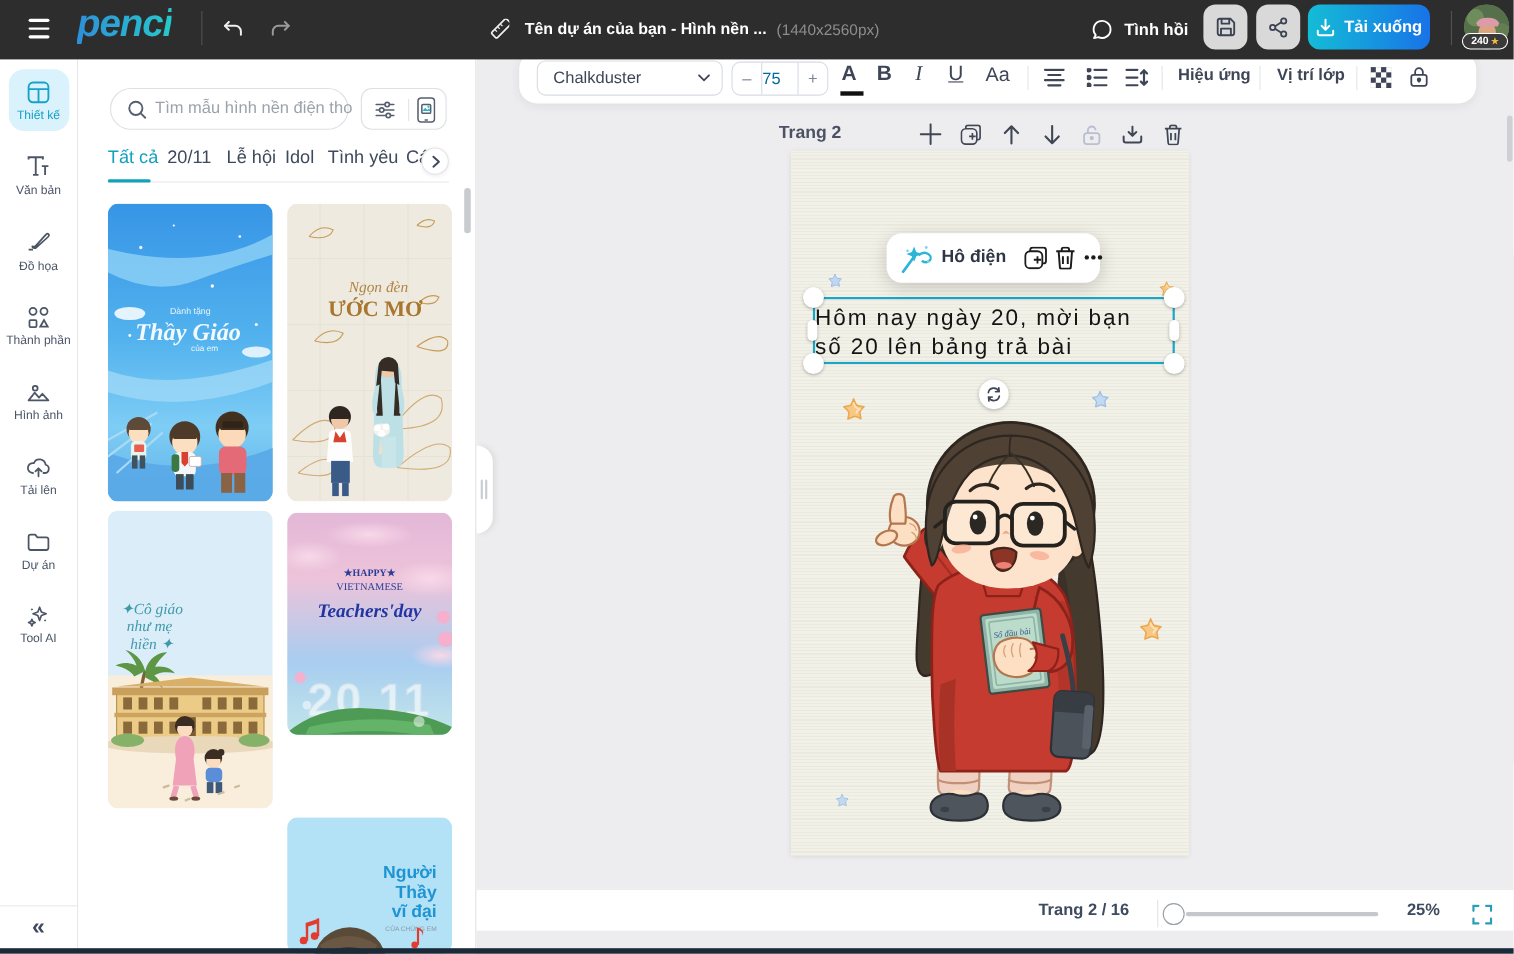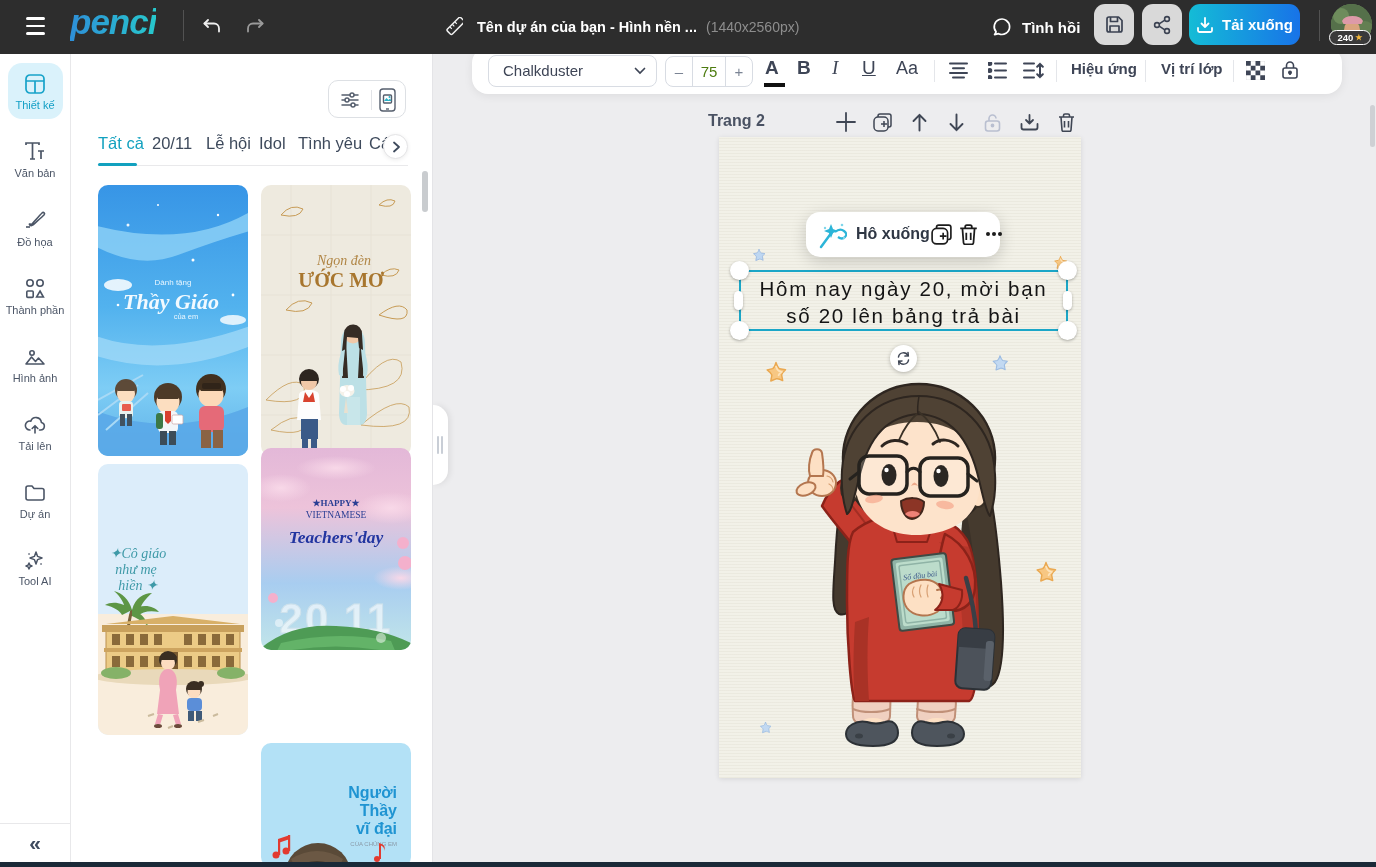--- a/index.html
+++ b/index.html
@@ -64,21 +64,21 @@
 #slider { position:absolute; left:645px; top:20px; width:175px; height:4px; background:#c4c7cc; border-radius:2px; }
 #knob { position:absolute; left:624px; top:12px; width:20px; height:20px; background:#fff; border:1.5px solid #9aa0a8; border-radius:50%; }
 #pct { position:absolute; left:846px; top:10px; font-size:15px; font-weight:bold; color:#3e4a5e; }
 #darkstrip { position:absolute; left:0; top:862px; width:1376px; height:5px; background:#1b2a38; z-index:60; }
 #winscroll { position:absolute; left:1370px; top:105px; width:5px; height:42px; background:#ced0d4; border-radius:3px; z-index:40; }
 
 
 #selbox { position:absolute; left:20px; top:133px; width:329px; height:61px; border:2px solid #1ba6c7; }
 .hdl { position:absolute; width:19px; height:19px; background:#fff; border-radius:50%; box-shadow:0 1px 3px rgba(0,0,0,.3); }
 .pill { position:absolute; width:9px; height:19px; background:#fff; border-radius:5px; box-shadow:0 1px 3px rgba(0,0,0,.3); }
-#seltext { position:absolute; left:0; top:3px; width:100%; text-align:center; font-size:20.5px; color:#141414; line-height:27px; letter-spacing:1.7px; font-weight:400; }
+#seltext { position:absolute; left:0; top:3px; width:100%; text-align:left; font-size:20.5px; color:#141414; line-height:27px; letter-spacing:1.7px; font-weight:400; }
 #rot { position:absolute; left:171px; top:208px; width:27px; height:27px; background:#fff; border-radius:50%; box-shadow:0 1px 4px rgba(0,0,0,.25); }
 #tooltip { position:absolute; left:87px; top:75px; width:194px; height:45px; background:#fff; border-radius:14px; box-shadow:0 4px 16px rgba(0,0,0,.18); z-index:5; }
 </style>
 </head>
 <body>
 
 <div id="topbar">
   <div id="hamburger">
       <span style="top:0"></span>
       <span style="top:7.5px"></span>
@@ -204,20 +204,27 @@
         <path d="M13 4 l1.6 4.4 L19 10 l-4.4 1.6 L13 16 l-1.6-4.4 L7 10 l4.4-1.6 Z" stroke-linejoin="round"></path>
         <path d="M6 15 l.9 2.1 L9 18 l-2.1.9 L6 21 l-.9-2.1 L3 18 l2.1-.9 Z" stroke-linejoin="round"></path>
         <path d="M17.5 15.5 l2 2 M5.5 5.5 l2 2" stroke-dasharray="1.5 1.8"></path>
       </svg>
     Tool AI
   </div>
   <div id="sbfoot">«</div>
 </div>
 
 <div id="panel">
+  <div id="search">
+    <svg class="abs" style="left:14px;top:9px" width="20" height="20" viewBox="0 0 20 20" fill="none" stroke="#565f6e" stroke-width="1.7">
+        <circle cx="8.5" cy="8.5" r="6"></circle>
+        <path d="M13 13 l4.5 4.5"></path>
+      </svg>
+    <span class="ph">Tìm mẫu hình nền điện tho</span>
+  </div>
   <div id="filterbox">
     <svg class="abs" style="left:11px;top:9px" width="20" height="20" viewBox="0 0 20 20" fill="none" stroke="#565f6e" stroke-width="1.5" stroke-linecap="round">
         <path d="M2 5 h16 M2 10 h16 M2 15 h16"></path>
         <circle cx="12" cy="5" r="2" fill="#fff"></circle>
         <circle cx="7" cy="10" r="2" fill="#fff"></circle>
         <circle cx="13" cy="15" r="2" fill="#fff"></circle>
       </svg>
     <div class="abs" style="left:42px;top:9px;width:1px;height:20px;background:#e2e4e8"></div>
     <svg class="abs" style="left:50px;top:7px" width="17" height="24" viewBox="0 0 17 24" fill="none" stroke="#565f6e" stroke-width="1.4">
         <rect x="1" y="1" width="15" height="22" rx="3"></rect>
@@ -398,21 +405,21 @@
           <circle cx="96" cy="228" r="6.5" fill="#fcdcc0"></circle>
         <path d="M89 223 a8 6 0 0 1 15 0 l-2 3 -12 0 Z" fill="#3a2e22"></path>
           <circle cx="103" cy="220" r="3" fill="#3a2e22"></circle>
         <rect x="89" y="234" width="15" height="13" rx="4" fill="#5b8ed8"></rect>
         <rect x="90" y="247" width="6" height="10" fill="#3f5a78"></rect>
           <rect x="98" y="247" width="6" height="10" fill="#3f5a78"></rect>
       </g>
       <path d="M50 252 l6-2 M100 258 l6-2 M70 264 l5-2 M115 252 l5-2" stroke="#cbbb9d" stroke-width="2"></path>
     </svg>
   </div>
-  <div class="thumb" style="left:190px;top:394px;height:202px">
+  <div class="thumb" style="left:190px;top:412px;height:202px">
     <svg width="150" height="271" viewBox="0 0 150 271">
       <defs>
         <linearGradient id="gD" x1="0" y1="0" x2="0" y2="1">
           <stop offset="0" stop-color="#e3b8d8"></stop>
             <stop offset=".22" stop-color="#edc3da"></stop>
             <stop offset=".5" stop-color="#a8cdf0"></stop>
             <stop offset=".72" stop-color="#bfe3ea"></stop>
             <stop offset="1" stop-color="#8fd8d8"></stop>
         </linearGradient>
         <radialGradient id="cl1" cx=".5" cy=".5" r=".5">
@@ -477,21 +484,21 @@
 <div id="canvas">
   <div id="toolbar">
     <div id="fontsel">
         <span class="abs" style="left:14px;top:6px">Chalkduster</span>
       <svg class="abs" style="left:145px;top:11px" width="12" height="8" viewBox="0 0 12 8" fill="none" stroke="#3e4556" stroke-width="1.7" stroke-linecap="round">
           <path d="M1.5 1.5 L6 6 L10.5 1.5"></path>
         </svg>
     </div>
     <div id="stepper">
       <div class="abs" style="left:0;top:0;width:27px;height:29px;border-right:1px solid #d8dce3;text-align:center;line-height:29px;color:#7b8494">–</div>
-      <div class="abs" style="left:27px;top:0;width:33px;height:29px;border-right:1px solid #d8dce3;text-align:center;line-height:29px;color:#4d7c0f">75</div>
+      <div class="abs" style="left:27px;top:0;width:33px;height:29px;border-right:1px solid #d8dce3;text-align:left;line-height:29px;color:#0369a1">75</div>
       <div class="abs" style="left:60px;top:0;width:26px;height:29px;text-align:center;line-height:29px;color:#7b8494">+</div>
     </div>
     <div class="tb" style="left:293px;top:10px;font-size:19px;font-weight:bold">A</div>
     <div class="abs" style="left:292px;top:36px;width:21px;height:3.5px;background:#111"></div>
     <div class="tb" style="left:325px;top:10px;font-size:19px;font-weight:bold">B</div>
     <div class="tb" style="left:360px;top:10px;font-size:19px;font-style:italic;font-family:'Liberation Serif',serif">I</div>
     <div class="tb" style="left:390px;top:10px;font-size:19px;text-decoration:underline">U</div>
     <div class="tb" style="left:424px;top:11px;font-size:18px">Aa</div>
     <div class="tsep" style="left:462px"></div>
     <svg class="abs" style="left:477px;top:15px" width="19" height="17" viewBox="0 0 19 17" stroke="#3e4556" stroke-width="2" stroke-linecap="round">
@@ -698,37 +705,47 @@
 
     <div id="tooltip">
       <svg class="abs" style="left:11px;top:7px" width="30" height="32" viewBox="0 0 30 32">
         <path d="M4 28 L15 13" stroke="#2cb5d8" stroke-width="2.5" stroke-linecap="round"></path>
         <path d="M14 5 l2 5 5 2-5 2-2 5-2-5-5-2 5-2z" fill="#2cb5d8"></path>
         <path d="M18 13 q5-4 9-1 q4 3 1 6 q-3 3-7 0" fill="none" stroke="#2cb5d8" stroke-width="2.2"></path>
         <circle cx="25" cy="6" r="1.3" fill="#7fd6ea"></circle>
           <circle cx="8" cy="9" r="1.2" fill="#7fd6ea"></circle>
           <circle cx="27" cy="19" r="1.2" fill="#7fd6ea"></circle>
       </svg>
-      <span class="abs" style="left:50px;top:13px;font-size:16px;font-weight:600;color:#2f3744">Hô xuống</span>
+      <span class="abs" style="left:50px;top:13px;font-size:16px;font-weight:600;color:#2f3744">Hô điện</span>
       <svg class="abs" style="left:125px;top:12px" width="21" height="21" viewBox="0 0 19 19" fill="none" stroke="#1c1c1c" stroke-width="1.5">
           <rect x="1" y="4" width="14" height="14" rx="4"></rect>
           <path d="M5 4 V3 a2 2 0 0 1 2-2 h9 a2 2 0 0 1 2 2 v9 a2 2 0 0 1-2 2 h-1"></path>
           <path d="M8 11 h6 M11 8 v6"></path>
         </svg>
       <svg class="abs" style="left:153px;top:12px" width="19" height="21" viewBox="0 0 17 19" fill="none" stroke="#1c1c1c" stroke-width="1.6">
           <path d="M1 4 h15 M5.5 4 V2.5 a1.5 1.5 0 0 1 1.5-1.5 h3 a1.5 1.5 0 0 1 1.5 1.5 V4"></path>
           <path d="M3 4 l1 13 a1.5 1.5 0 0 0 1.5 1.4 h6 a1.5 1.5 0 0 0 1.5-1.4 L14 4"></path>
           <path d="M6.5 8 v6.5 M10.5 8 v6.5"></path>
         </svg>
       <div class="abs" style="left:180px;top:20px;width:4px;height:4px;background:#1c1c1c;border-radius:50%"></div>
       <div class="abs" style="left:186px;top:20px;width:4px;height:4px;background:#1c1c1c;border-radius:50%"></div>
       <div class="abs" style="left:192px;top:20px;width:4px;height:4px;background:#1c1c1c;border-radius:50%"></div>
     </div>
   </div>
 
+  <div id="bottombar">
+    <span class="pg">Trang 2 / 16</span>
+    <div class="abs" style="left:619px;top:9px;width:1px;height:25px;background:#e3e3e5"></div>
+    <div id="slider"></div>
+    <div id="knob"></div>
+    <span id="pct">25%</span>
+    <svg class="abs" style="left:905px;top:13px" width="19" height="19" viewBox="0 0 19 19" fill="none" stroke="#2a9db8" stroke-width="2" stroke-linecap="round">
+        <path d="M1.5 6 V1.5 H6 M13 1.5 h4.5 V6 M17.5 13 v4.5 H13 M6 17.5 H1.5 V13"></path>
+      </svg>
+  </div>
 
   <div id="handle">
       <i style="left:4px"></i>
       <i style="left:8px"></i>
     </div>
 </div>
 
 <div id="winscroll"></div>
 <div id="darkstrip"></div>
 

